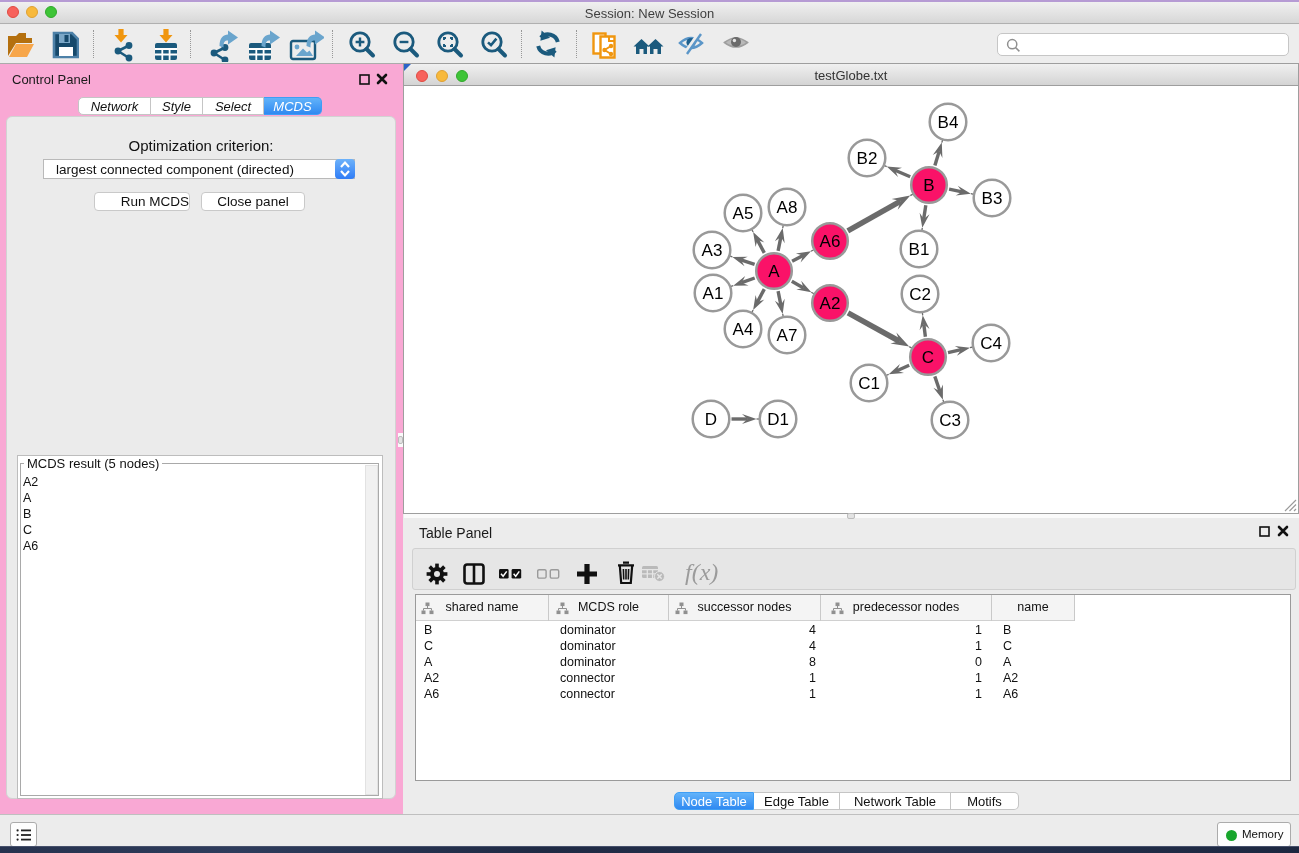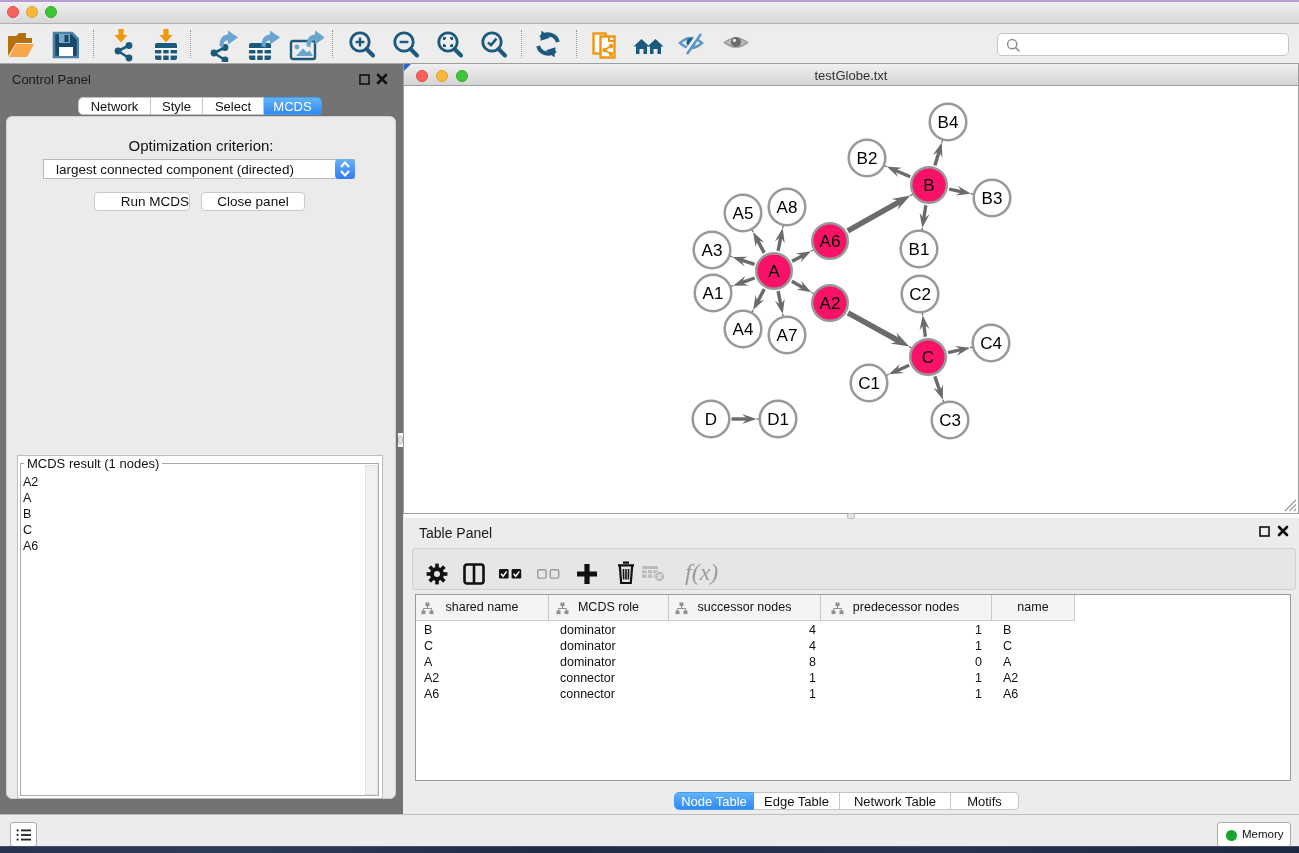--- a/index.html
+++ b/index.html
@@ -13,24 +13,24 @@
 .tl { position:absolute; width:12px; height:12px; border-radius:50%; }
 .tl.r { background:#f7625c; border:1px solid #e04b42; }
 .tl.y { background:#f8b93b; border:1px solid #dfa133; }
 .tl.g { background:#3ec437; border:1px solid #31a92c; }
 #toolbar { left:0; top:25px; width:1299px; height:39px; background:#ededed;
   border-bottom:1px solid #ababab; }
 .sep { position:absolute; top:5px; height:28px; width:0;
   border-left:1px dotted #989898; }
 #searchbox { position:absolute; left:997px; top:8px; width:292px; height:23px;
   background:#fff; border:1px solid #c6c6c6; border-radius:5px; }
-#cpanel { left:0; top:64px; width:403px; height:750px; background:#737373; }
+#cpanel { left:0; top:64px; width:403px; height:750px; background:#f9a8d4; }
 #cpanel .hdr { position:absolute; left:12px; top:8px; font-size:13px; color:#1a1a1a; }
 .winbtns { position:absolute; font-size:11px; color:#111; }
-.tabs { position:absolute; display:flex; height:18px; }
+.tabs { position:absolute; display:flex; height:18px;font-style:italic; }
 .tab { height:18px; line-height:17px; font-size:13px; text-align:center;
   background:#fff; border:1px solid #c5c5c5; border-left:none; color:#111; }
 .tab.first { border-left:1px solid #c5c5c5; border-radius:5px 0 0 5px; }
 .tab.last { border-radius:0 5px 5px 0; }
 .tab.sel { background:linear-gradient(#62b3fa,#2f89f1); color:#fff; border-color:#3e9ef5; }
 #cp-body { position:absolute; left:6px; top:52px; width:390px; height:683px;
   background:#ebebeb; border:1px solid #d2d2d2; border-radius:6px; }
 #optlabel { position:absolute; left:0; width:100%; top:20px; text-align:center; font-size:15px; color:#111; }
 #dropdown { position:absolute; left:36px; top:42px; width:312px; height:20px;
   background:#fff; border:1px solid #b9b9b9; border-radius:0; }
@@ -81,20 +81,21 @@
 #wallpaper { left:0; top:846px; width:1299px; height:7px;
   background:linear-gradient(90deg,#26324e 0%,#2e3c5c 18%,#1f2a44 42%,#273350 70%,#1c2740 100%); border-top:1px solid #46506b; }
 .grip { stroke:#9a9a9a; stroke-width:1.2; }
 </style></head>
 <body>
 <div id="topline" class="abs"></div>
 <div id="titlebar" class="abs">
   <div class="tl r" style="left:7px;top:4px"></div>
   <div class="tl y" style="left:26px;top:4px"></div>
   <div class="tl g" style="left:45px;top:4px"></div>
+  <div class="title">Session: New Session</div>
 </div>
 <div id="toolbar" class="abs">
   <div class="sep" style="left:93px"></div>
   <div class="sep" style="left:190px"></div>
   <div class="sep" style="left:332px"></div>
   <div class="sep" style="left:521px"></div>
   <div class="sep" style="left:576px"></div>
   <svg class="abs" style="left:6px;top:5px" width="28" height="34" viewBox="0 0 28 34">
       <path d="M2 6 L10 6 L13 3 L20 3 L20 8 L26 8 L26 13 L10 13 L2 26 Z" fill="#b4700f"></path>
       <path d="M10 14 L28 14 L21 27 L3 27 Z" fill="#f7a64a"></path>
@@ -237,21 +238,21 @@
       <div class="step">
         <svg width="20" height="20" viewBox="0 0 20 20">
             <path d="M6 8 L10 3.6 L14 8 M6 12 L10 16.4 L14 12" stroke="#fff" stroke-width="2.2" fill="none"></path>
           </svg>
       </div>
     </div>
     <div class="btn" style="left:87px; top:75px; width:96px;text-align:right;">Run MCDS</div>
     <div class="btn" style="left:194px; top:75px; width:104px;">Close panel</div>
     <div id="mcdsbox">
       <div class="fs"></div>
-      <div class="lbl">MCDS result (1 nodes)</div>
+      <div class="lbl">MCDS result (5 nodes)</div>
       <div class="sb"></div>
       <div class="item" style="top:19px">A2</div>
       <div class="item" style="top:35px">A</div>
       <div class="item" style="top:51px">B</div>
       <div class="item" style="top:67px">C</div>
       <div class="item" style="top:83px">A6</div>
     </div>
   </div>
 </div>
 <div id="netwin" class="abs">

